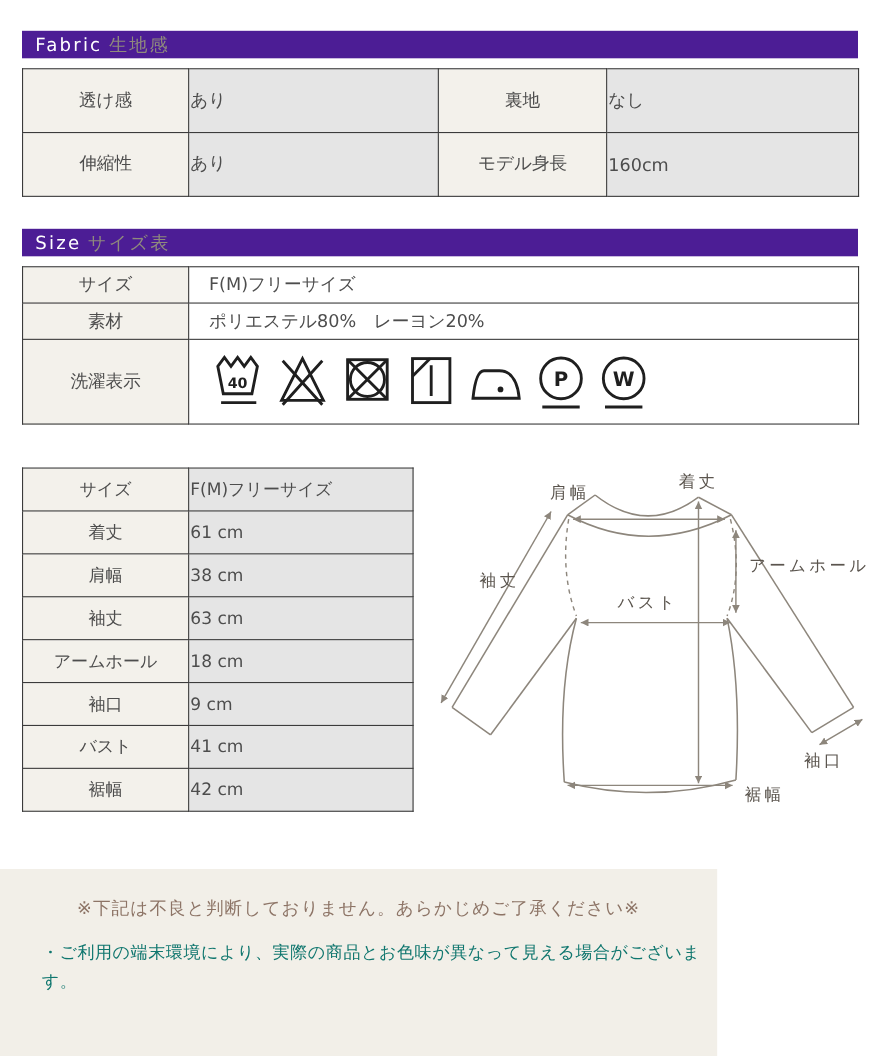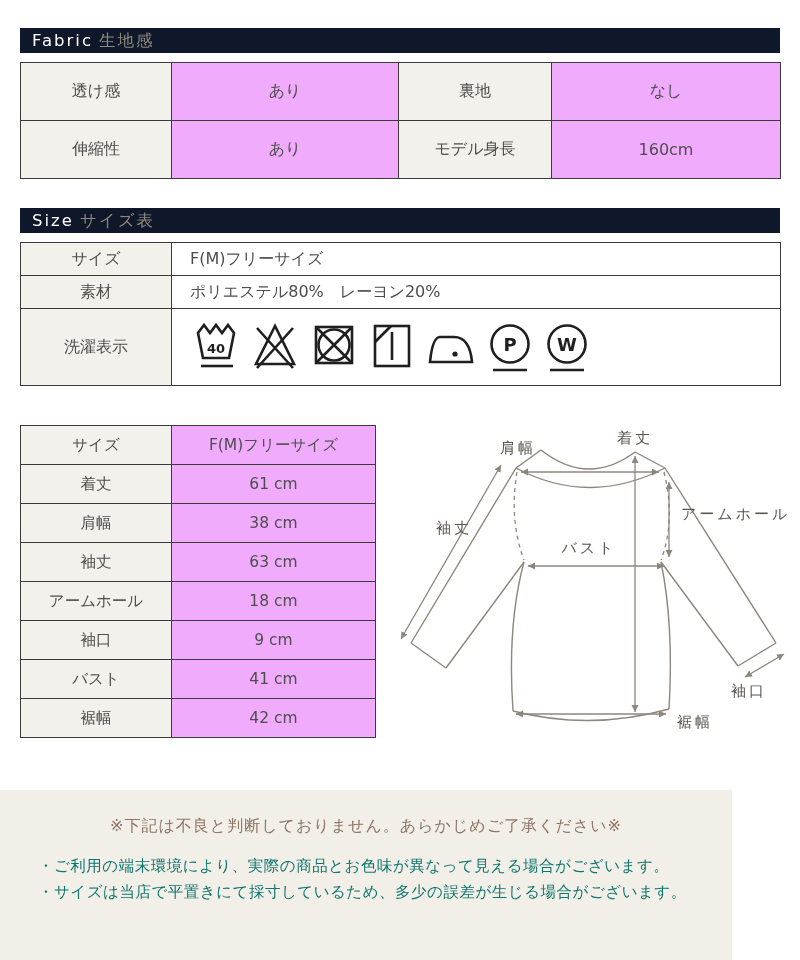--- a/index.html
+++ b/index.html
@@ -1,43 +1,43 @@
 <!DOCTYPE html>
 <html><head>
 <meta charset="utf-8">
 <style>
   html,body{margin:0;padding:0;background:#fff;}
   .page{position:relative;width:800px;height:960px;background:#ffffff;overflow:hidden;
         font-family:"DejaVu Sans","Liberation Sans",sans-serif;color:#4d4d4d;}
-  .section-bar{position:absolute;left:20px;width:760px;height:25px;background:#0f172a;
+  .section-bar{position:absolute;left:20px;width:760px;height:25px;background:#4c1d95;
         line-height:25px;padding-left:12px;box-sizing:border-box;font-size:16.5px;letter-spacing:2px;}
   .section-bar .en{color:#ffffff;}
   .section-bar .ja{color:#8f8a7d;margin-left:6px;}
   table{border-collapse:collapse;table-layout:fixed;position:absolute;background:#fff;}
   td{border:1.5px solid #3b3b3b;font-size:16px;color:#4d4d4d;box-sizing:border-box;}
   td.lbl{background:#f3f1eb;text-align:center;}
-  td.val{background:#f0abfc;text-align:center;}
+  td.val{background:#e5e5e5;}
   td.val-left{background:#ffffff;text-align:left;padding-left:18px;}
   .fabric-table{left:20px;top:62px;width:760px;border-radius:11px;}
   .fabric-table td{height:58px;}
   .sizeinfo-table{left:20px;top:242px;width:760px;}
   .sizeinfo-table tr.r1 td,.sizeinfo-table tr.r2 td{height:33px;}
   .sizeinfo-table tr.r3 td{height:77px;margin-left:19px;}
   .measure-table{left:20px;top:425px;width:355px;}
   .measure-table td{height:39px;font-size:15.5px;}
   .symbols{display:flex;align-items:center;gap:13px;padding-left:23px;}
   .symbols svg{display:block;}
   .care-stroke{stroke:#1f1f1f;stroke-width:2.6;fill:none;}
   .care-text{fill:#1f1f1f;font-family:"DejaVu Sans","Liberation Sans",sans-serif;font-weight:bold;}
   .diagram{position:absolute;left:393px;top:415px;}
   .gline{stroke:#8d867c;stroke-width:1.4;fill:none;}
   .gdash{stroke:#8d867c;stroke-width:1.3;fill:none;stroke-dasharray:4 4;}
   .garrow{stroke:#8d867c;stroke-width:1.3;fill:none;}
   .glabel{fill:#5b554e;font-size:15px;letter-spacing:3px;font-family:"DejaVu Sans","Liberation Sans",sans-serif;}
-  .notice{position:absolute;left:0;top:790px;width:732px;height:170px;background:#f2efe8;box-sizing:border-box;}
+  .notice{position:absolute;left:0;top:790px;width:652px;height:170px;background:#f2efe8;box-sizing:border-box;}
   .notice-title{margin-top:26px;text-align:center;font-size:16px;color:#8d7466;letter-spacing:1px;}
   .notice-list{margin-top:16px;padding-left:38px;}
   .notice-item{font-size:15.5px;color:#0f766e;line-height:26px;letter-spacing:0.5px;}
 </style>
 </head>
 <body>
 
 <div class="page">
 
   <div class="section-bar" style="top:28px;">
@@ -213,17 +213,16 @@
     <text class="glabel" x="288" y="104" text-anchor="start">アームホール</text>
     <text class="glabel" x="196" y="138" text-anchor="middle">バスト</text>
     <text class="glabel" x="356" y="281" text-anchor="middle">袖口</text>
     <text class="glabel" x="284" y="312" text-anchor="start">裾幅</text>
   </svg>
 
   <div class="notice">
     <div class="notice-title">※下記は不良と判断しておりません。あらかじめご了承ください※</div>
     <div class="notice-list">
       <div class="notice-item">・ご利用の端末環境により、実際の商品とお色味が異なって見える場合がございます。</div>
-      <div class="notice-item">・サイズは当店で平置きにて採寸しているため、多少の誤差が生じる場合がございます。</div>
     </div>
   </div>
 
 </div>
 
 </body></html>

